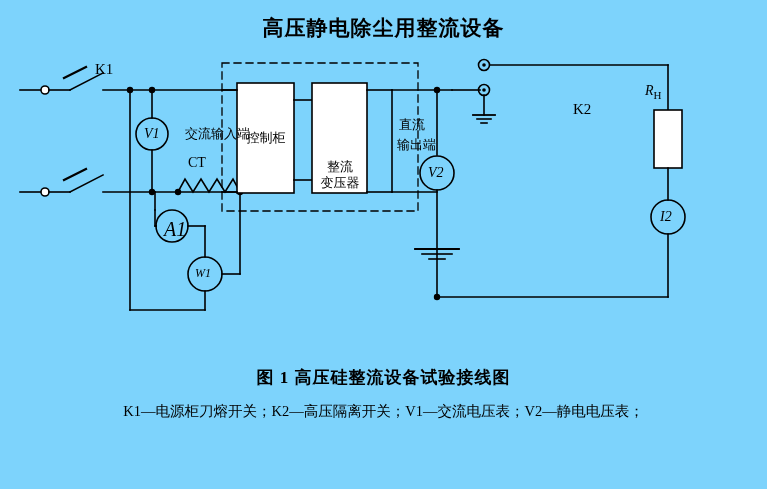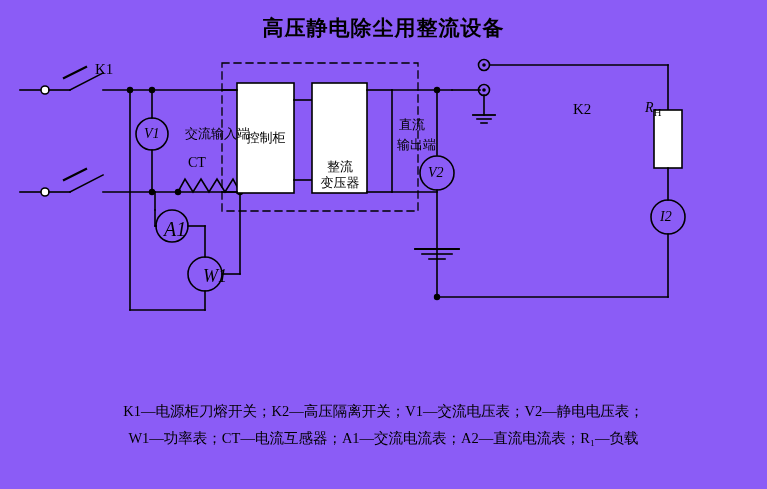--- a/index.html
+++ b/index.html
@@ -9,21 +9,21 @@
   }
   body {
     font-family: "Liberation Serif", serif;
     color: #000000;
   }
   #page {
     position: relative;
     width: 767px;
     height: 489px;
     overflow: hidden;
-    background: #8b5cf6;
+    background: #7dd3fc;
   }
   #title {
     position: absolute;
     left: 0;
     top: 14px;
     width: 767px;
     text-align: center;
     font-size: 21px;
     font-weight: bold;
     letter-spacing: 1px;
@@ -162,32 +162,32 @@
       </g>
     </svg>
 
     
     <div class="lbl" style="left:95px; top:16px; font-size:15px;">K1</div>
     <div class="lbl" style="left:573px; top:8px; font-size:15px;margin-top:48px;">K2</div>
 
     <div class="lbl" style="left:144px; top:81px; font-size:14px; font-style:italic;">V1</div>
     <div class="lbl" style="left:428px; top:120px; font-size:14px; font-style:italic;">V2</div>
     <div class="lbl" style="left:164px; top:173px; font-size:20px; font-style:italic;">A1</div>
-    <div class="lbl" style="left:195px; top:221px; font-size:18px; font-style:italic;margin-left:8px;">W1</div>
+    <div class="lbl" style="left:195px; top:221px; font-size:12px; font-style:italic;">W1</div>
     <div class="lbl" style="left:660px; top:164px; font-size:14px; font-style:italic;">I2</div>
 
     <div class="lbl" style="left:188px; top:110px; font-size:14px;">CT</div>
 
-    <div class="lbl" style="left:645px; top:36px; font-size:16px;margin-top:17px;"><span class="lbl-it">R</span><sub style="font-size:11px;">H</sub></div>
+    <div class="lbl" style="left:645px; top:36px; font-size:16px;"><span class="lbl-it">R</span><sub style="font-size:11px;">H</sub></div>
 
     <div class="lbl lbl-cn" style="left:185px; top:81px;">交流输入端</div>
 
     <div class="lbl lbl-cn" style="left:246px; top:85px; width:40px; text-align:center;">控制柜</div>
 
     <div class="lbl lbl-cn" style="left:320px; top:78px; width:40px; text-align:center; line-height:16px;margin-top:36px;">整流<br>变压器</div>
 
     <div class="lbl lbl-cn" style="left:397px; top:70px; width:30px; text-align:center; line-height:20px;">直流<br>输出端</div>
   </div>
 
+  <div class="cap" id="fig-caption">图 1  高压硅整流设备试验接线图</div>
   <div class="cap" id="legend-1">K1—电源柜刀熔开关；K2—高压隔离开关；V1—交流电压表；V2—静电电压表；</div>
-  <div class="cap" id="legend-2">W1—功率表；CT—电流互感器；A1—交流电流表；A2—直流电流表；R₁—负载</div>
 
 </div>
 
 </body></html>

